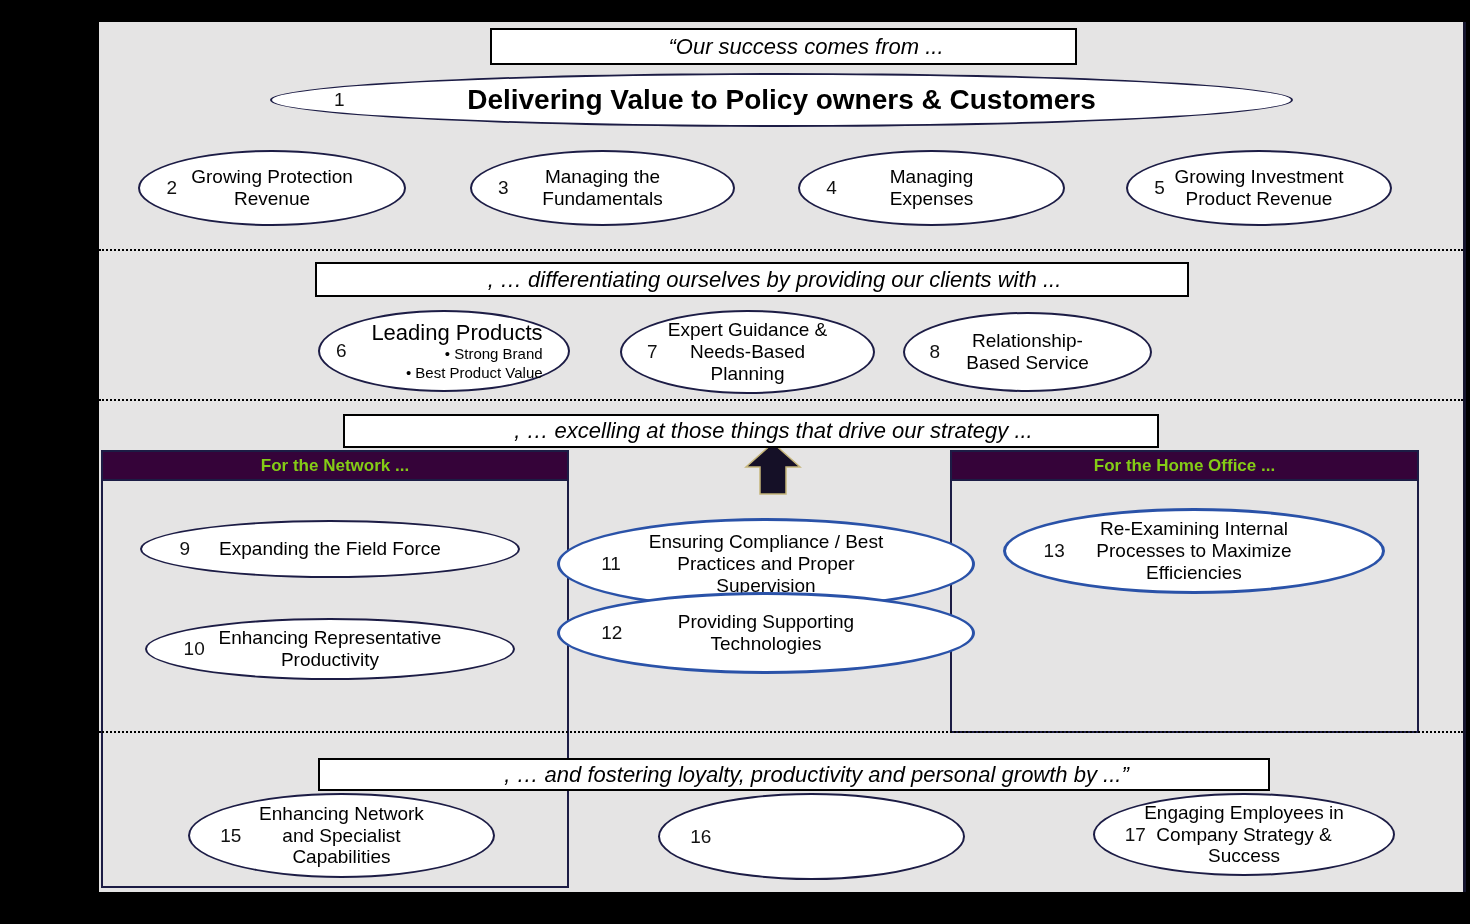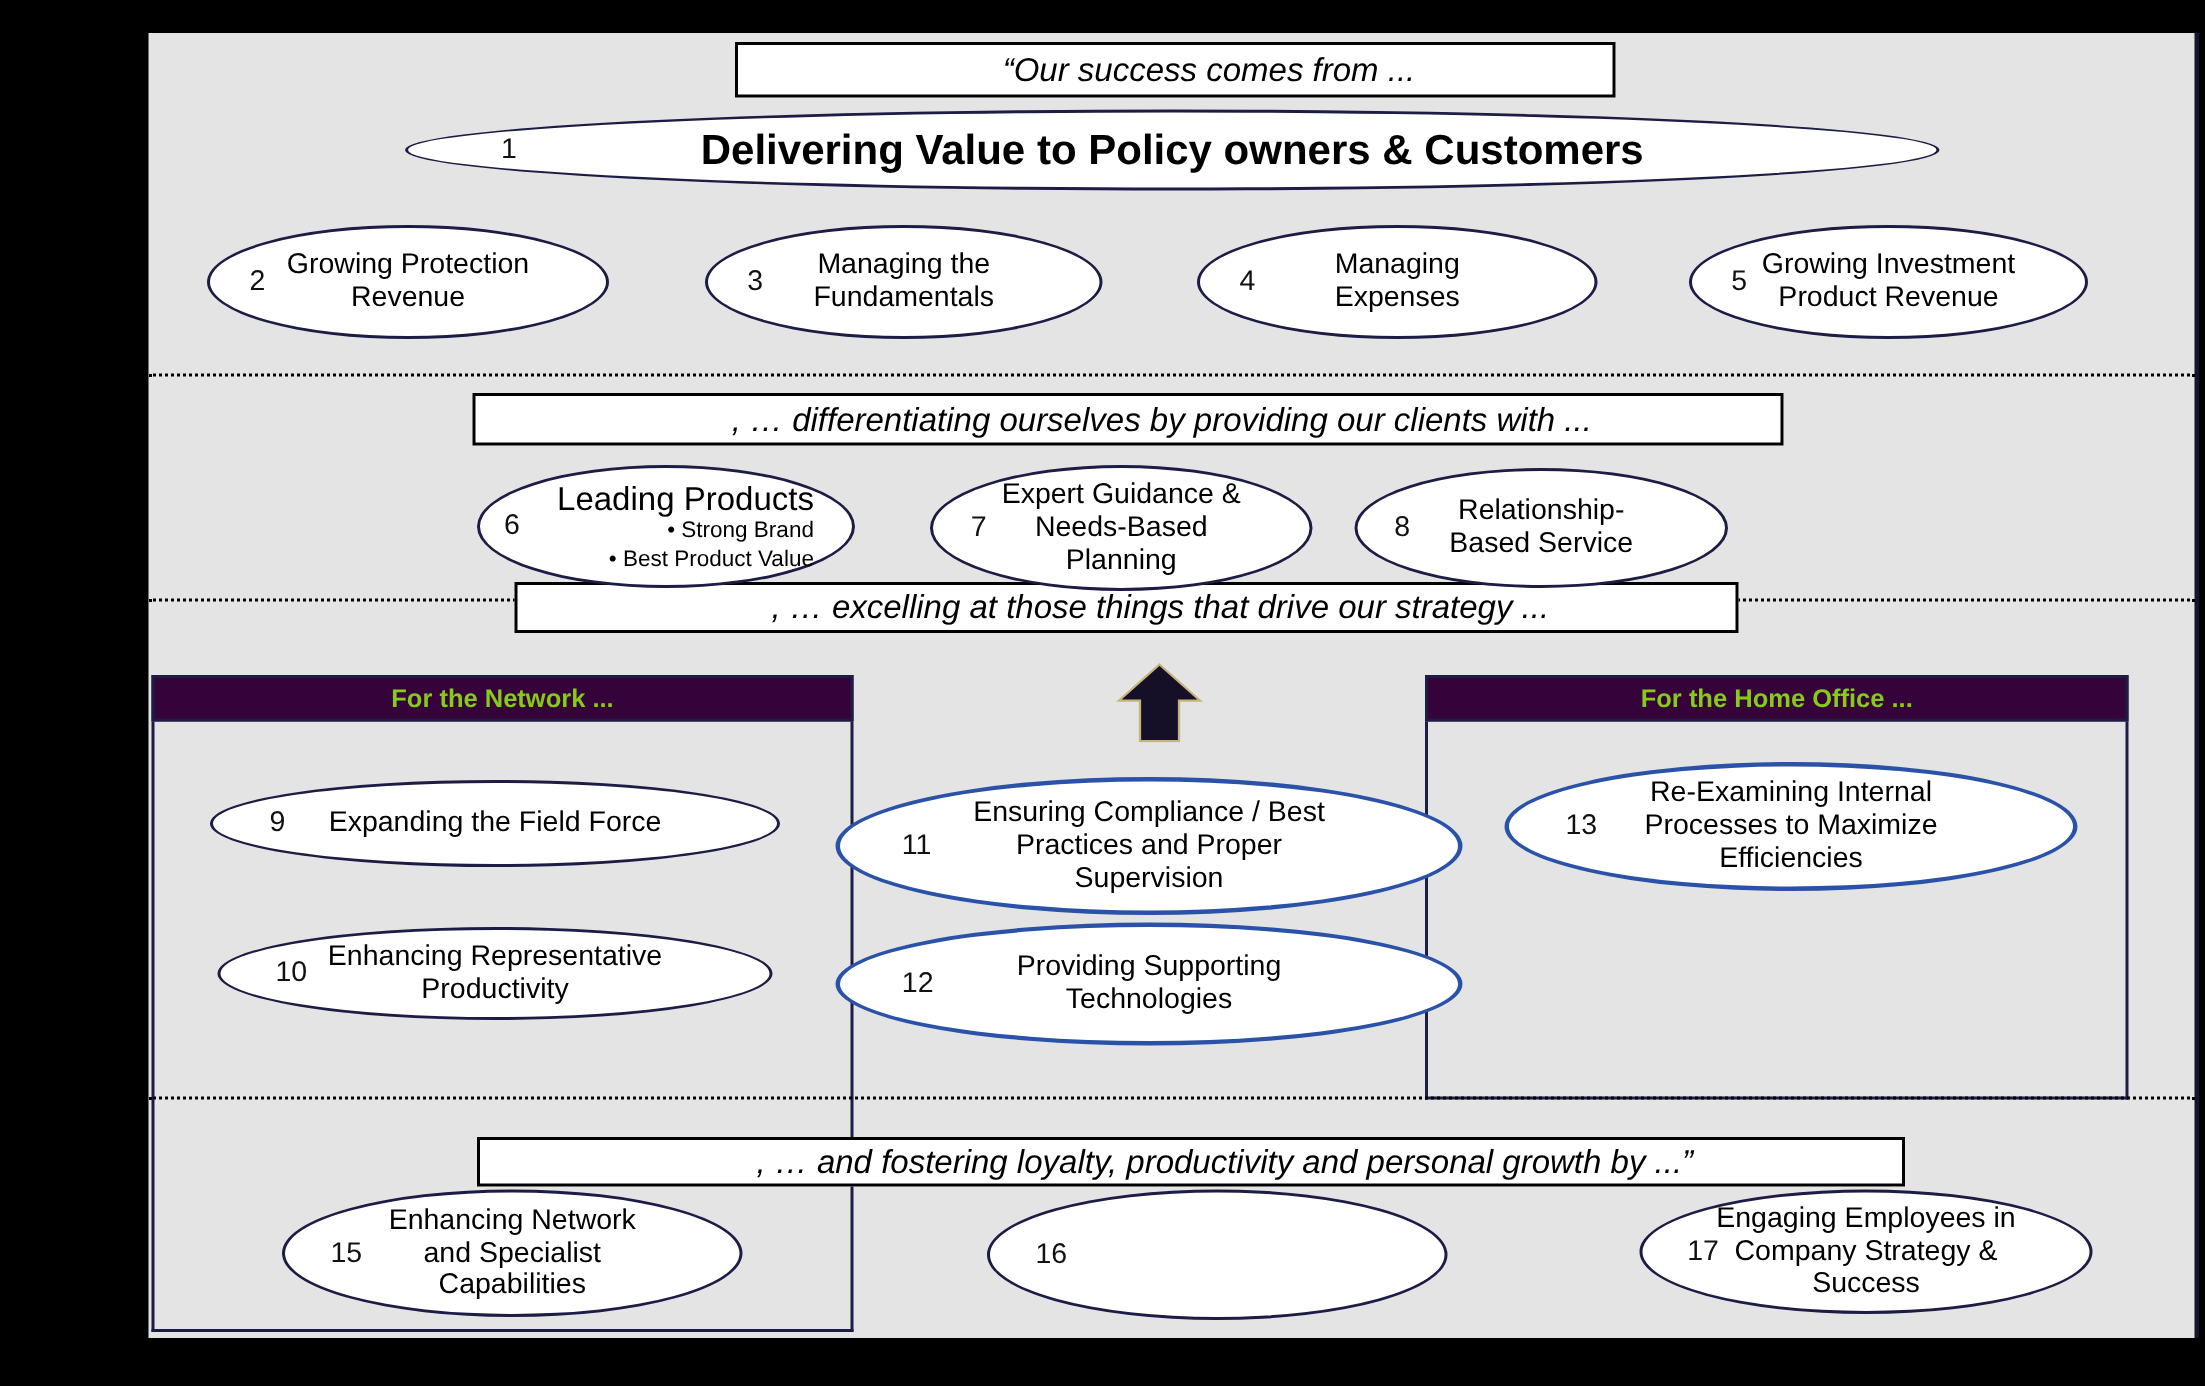--- a/index.html
+++ b/index.html
@@ -20,21 +20,21 @@
   .divider{position:absolute;left:0;width:100%;border-top:2px dotted #000;z-index:2;}
   .d1{top:227px;} .d2{top:377px;} .d3{top:709px;}
 
   .banner{
     position:absolute;background:#fff;border:2px solid #000;z-index:3;
     display:flex;align-items:center;justify-content:center;
     font-style:italic;font-size:22px;white-space:nowrap;padding-left:45px;
   }
   .banner1{left:391px;top:6px;width:538px;height:33px;}
   .banner2{left:216px;top:240px;width:825px;height:31px;}
-  .banner3{left:244px;top:366px;width:767px;height:30px;}
+  .banner3{left:244px;top:392px;width:767px;height:30px;}
   .banner4{left:219px;top:736px;width:903px;height:29px;}
 
   .group-header{
     position:absolute;height:31px;background:var(--purple);border:2px solid var(--navy);
     color:#84cc16;font-weight:bold;font-size:17px;z-index:1;
     display:flex;align-items:center;justify-content:center;box-sizing:border-box;
   }
   .group-body{
     position:absolute;border:2px solid var(--navy);border-top:none;
     box-sizing:border-box;z-index:1;background:transparent;
@@ -64,21 +64,21 @@
   .e5{left:1027px;top:128px;width:266px;height:76px;} .e5 .lbl{max-width:190px;}
   .e6{left:219px;top:288px;width:252px;height:82px;}  .e6 .num{left:16px;}
   .e6 .inner{padding-left:26px;}
   .e6 .lbl{font-size:22px;}
   .e6 .bullets{font-size:15px;text-align:right;margin-left:30px;line-height:1.25;}
   .e7{left:521px;top:288px;width:255px;height:84px;}  .e7 .lbl{max-width:170px;}
   .e8{left:804px;top:290px;width:249px;height:80px;}  .e8 .lbl{max-width:150px;}
   .e9{left:41px;top:498px;width:380px;height:58px;}   .e9 .lbl{white-space:nowrap;}
   .e10{left:46px;top:596px;width:370px;height:62px;}  .e10 .lbl{max-width:260px;}
   .e11{left:458px;top:496px;width:418px;height:92px;} .e11 .lbl{max-width:280px;}
-  .e12{left:458px;top:593px;width:418px;height:82px;} .e12 .lbl{max-width:220px;}
+  .e12{left:458px;top:570px;width:418px;height:82px;} .e12 .lbl{max-width:220px;}
   .e13{left:904px;top:486px;width:382px;height:86px;} .e13 .lbl{max-width:220px;}
   .e14{left:901px;top:611px;width:390px;height:70px;} .e14 .lbl{max-width:290px;}
   .e15{left:89px;top:771px;width:307px;height:85px;}  .e15 .lbl{max-width:190px;}
   .e16{left:559px;top:771px;width:307px;height:87px;} .e16 .lbl{max-width:170px;}
   .e17{left:994px;top:771px;width:302px;height:83px;} .e17 .lbl{max-width:220px;}
 
   .up-arrow{position:absolute;left:645px;top:420px;z-index:2;}
 </style>
 </head>
 <body>

